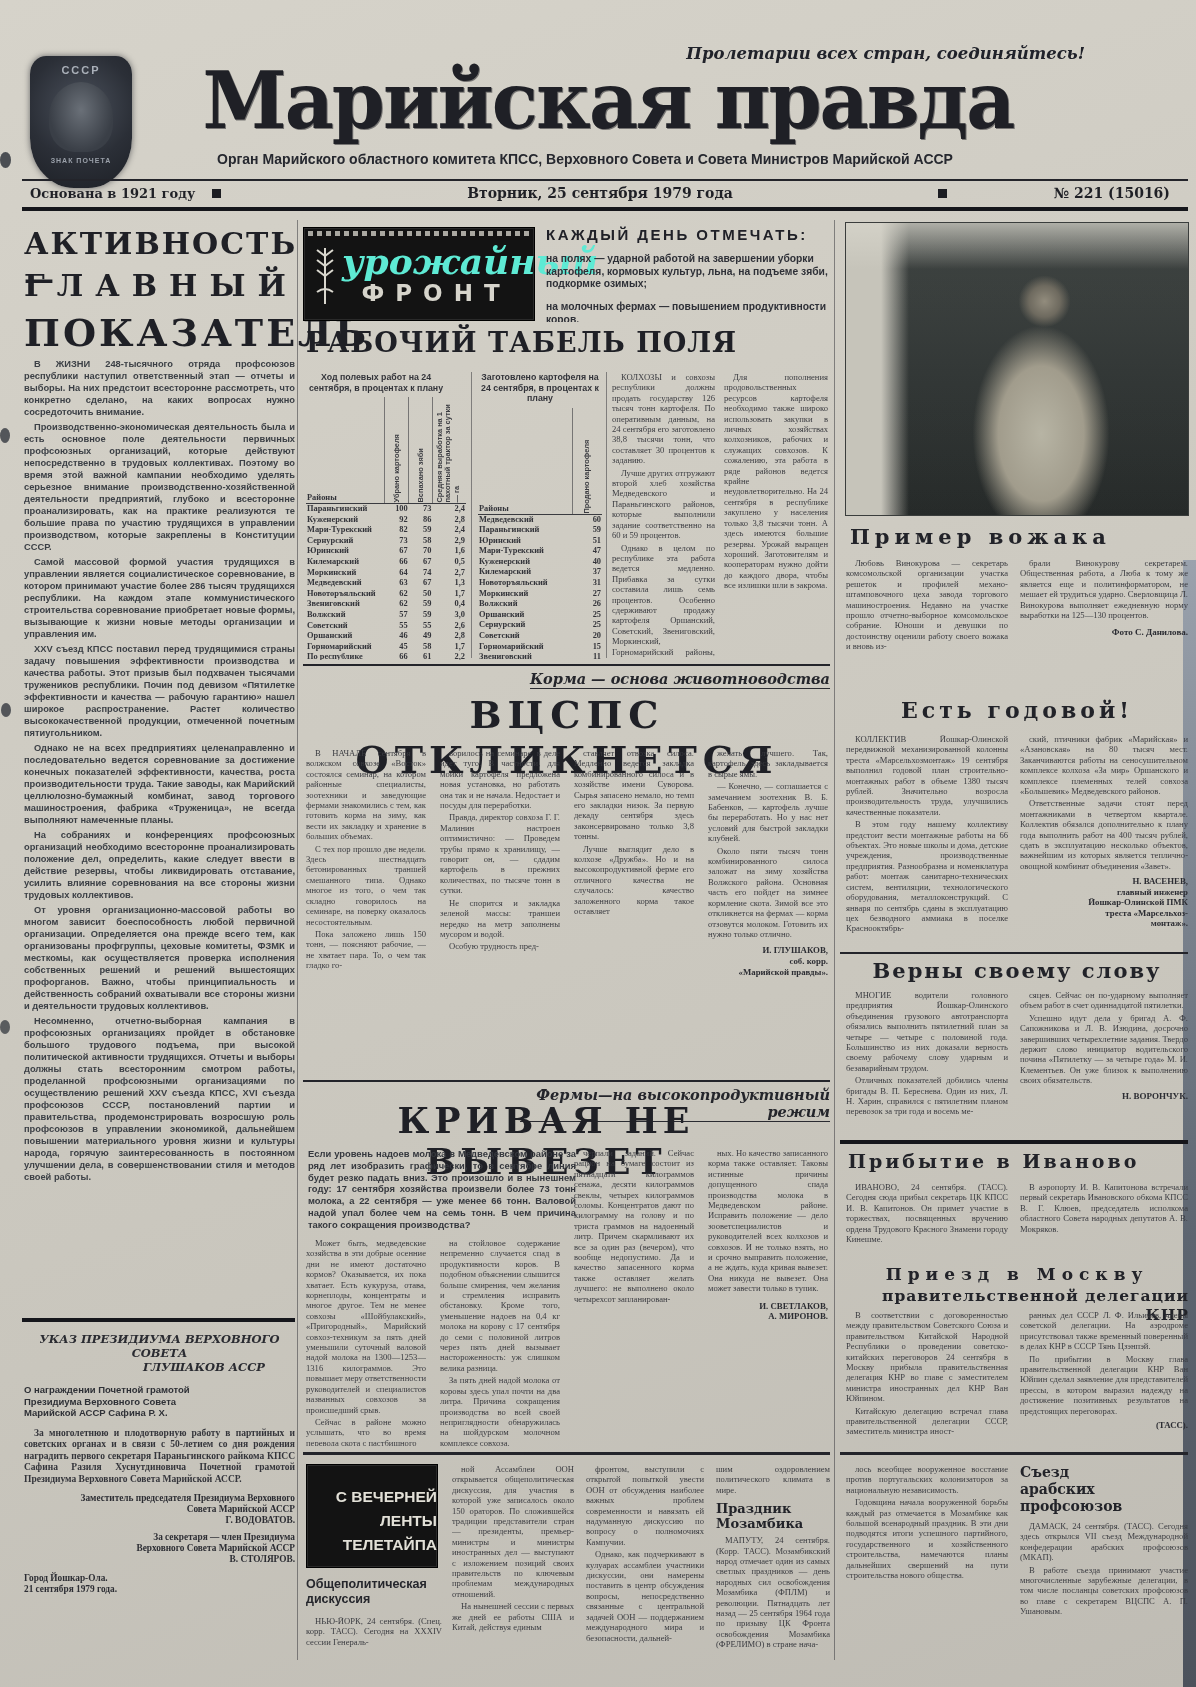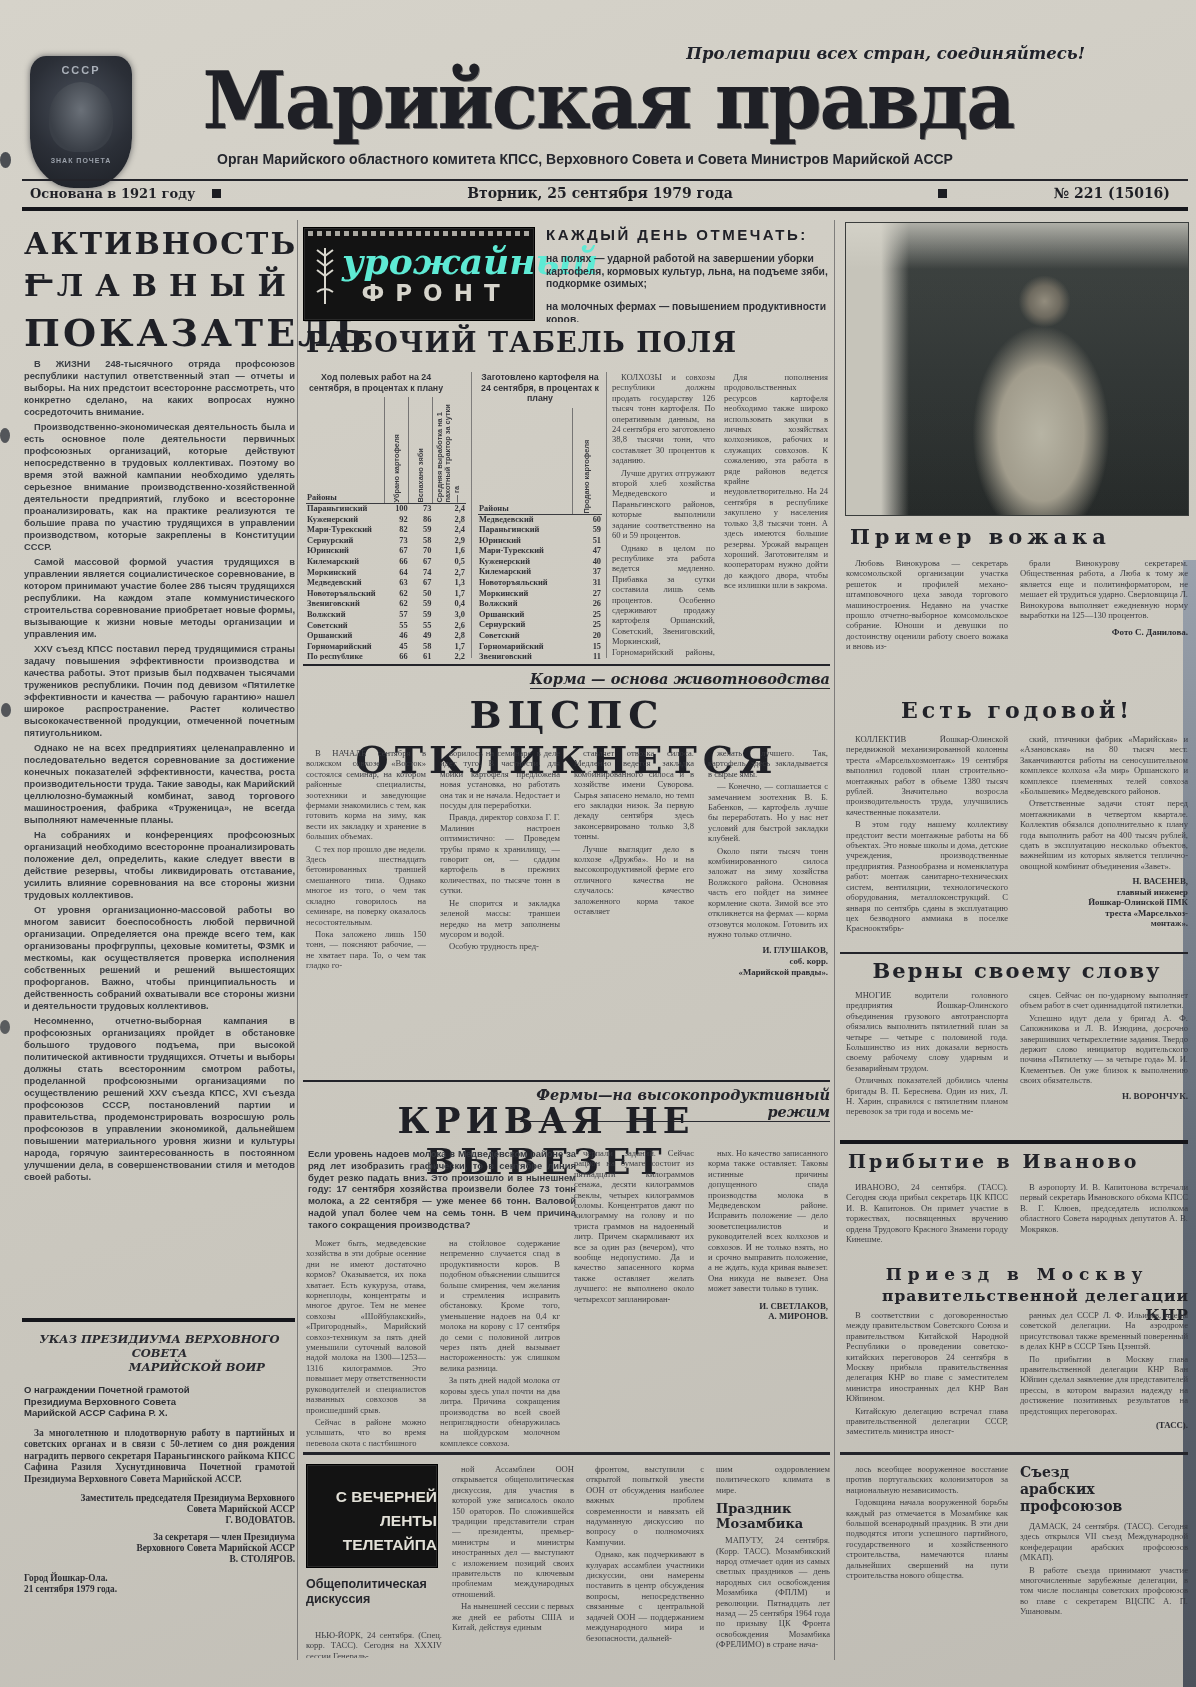--- a/index.html
+++ b/index.html
@@ -79,21 +79,21 @@
       <p>Однако не на всех предприятиях целенаправленно и последовательно ведется соревнование за достижение конечных показателей эффективности, качества, роста производительности труда. Такие заводы, как Марийский целлюлозно-бумажный комбинат, завод торгового машиностроения, фабрика «Труженица», не всегда выполняют намеченные планы.</p>
       <p>На собраниях и конференциях профсоюзных организаций необходимо всесторонне проанализировать положение дел, определить, какие следует ввести в действие резервы, чтобы ликвидировать отставание, усилить влияние соревнования на все стороны жизни трудовых коллективов.</p>
       <p>От уровня организационно-массовой работы во многом зависит боеспособность любой первичной организации. Определяется она прежде всего тем, как организованы профгруппы, цеховые комитеты, ФЗМК и месткомы, как осуществляется проверка исполнения собственных решений и решений вышестоящих профорганов. Важно, чтобы принципиальность и действенность собраний охватывали все стороны жизни и деятельности трудовых коллективов.</p>
       <p>Несомненно, отчетно-выборная кампания в профсоюзных организациях пройдет в обстановке большого трудового подъема, при высокой политической активности трудящихся. Отчеты и выборы должны стать всесторонним смотром работы, проделанной профсоюзными организациями по осуществлению решений XXV съезда КПСС, XVI съезда профсоюзов СССР, постановлений партии и правительства, продемонстрировать возросшую роль профсоюзов в управлении экономикой, дальнейшем повышении материального уровня жизни и культуры народа, горячую заинтересованность в постоянном улучшении дела, в совершенствовании стиля и методов своей работы.</p>
     </div>
 
   <div class="abs rule" style="left:22px;top:1318px;width:273px;height:4px;background:#15161b;"></div>
 
   <div class="abs" style="left:24px;top:1332px;width:271px;height:300px;overflow:hidden;">
     <div style="text-align:center;font-family:'DejaVu Serif',serif;font-style:italic;font-weight:bold;font-size:11.5px;color:#2a2b31;">УКАЗ ПРЕЗИДИУМА ВЕРХОВНОГО СОВЕТА</div>
-    <div style="text-align:right;padding-right:30px;font-family:'DejaVu Serif',serif;font-style:italic;font-weight:bold;font-size:11.5px;color:#2a2b31;">МАРИЙСКОЙ ВОИР</div>
+    <div style="text-align:right;padding-right:30px;font-family:'DejaVu Serif',serif;font-style:italic;font-weight:bold;font-size:11.5px;color:#2a2b31;">ГЛУШАКОВ АССР</div>
     <div style="margin-top:10px;width:200px;font-family:'Liberation Sans',sans-serif;font-weight:bold;font-size:9.5px;line-height:11.5px;color:#2e3036;">О награждении Почетной грамотой Президиума Верховного Совета Марийской АССР Сафина Р. Х.</div>
     <div style="margin-top:9px;font-size:9.5px;line-height:11.6px;font-weight:600;text-align:justify;text-indent:10px;color:#34353b;">За многолетнюю и плодотворную работу в партийных и советских органах и в связи с 50-летием со дня рождения наградить первого секретаря Параньгинского райкома КПСС Сафина Разиля Хуснутдиновича Почетной грамотой Президиума Верховного Совета Марийской АССР.</div>
     <div class="sig" style="margin-top:8px;font-size:9.3px;line-height:11px;">
         <div>Заместитель председателя Президиума Верховного</div>
         <div>Совета Марийской АССР</div>
         <div>Г. ВОДОВАТОВ.</div>
       </div>
     <div class="sig" style="margin-top:6px;font-size:9.3px;line-height:11px;">
         <div>За секретаря — член Президиума</div>
         <div>Верховного Совета Марийской АССР</div>
@@ -389,21 +389,21 @@
 
   <div class="abs rule" style="left:303px;top:1452px;width:527px;height:3px;"></div>
 
   <div class="abs" style="left:306px;top:1464px;width:136px;height:194px;overflow:hidden;">
     <div class="blackbox" style="width:130px;height:82px;text-align:right;font-family:'Liberation Sans',sans-serif;font-weight:bold;font-size:15.5px;line-height:24px;color:#e2e0d7;padding-top:20px;">
         <div>С ВЕЧЕРНЕЙ</div>
         <div>ЛЕНТЫ</div>
         <div>ТЕЛЕТАЙПА</div>
       </div>
     <div style="margin-top:9px;font-family:'Liberation Sans',sans-serif;font-weight:bold;font-size:12.5px;line-height:15px;color:#252press;color:#25262c;">Общеполитическая дискуссия</div>
-    <div class="bodytext" style="margin-top:23px;">
+    <div class="bodytext" style="margin-top:9px;">
         <p>НЬЮ-ЙОРК, 24 сентября. (Спец. корр. ТАСС). Сегодня на XXXIV сессии Генераль-</p>
       </div>
   </div>
   <div class="abs bodytext col" style="left:452px;top:1464px;width:122px;height:194px;">
       <p>ной Ассамблеи ООН открывается общеполитическая дискуссия, для участия в которой уже записалось около 150 ораторов. По сложившейся традиции представители стран — президенты, премьер-министры и министры иностранных дел — выступают с изложением позиций своих правительств по ключевым проблемам международных отношений.</p>
       <p>На нынешней сессии с первых же дней ее работы США и Китай, действуя единым</p>
     </div>
   <div class="abs bodytext col" style="left:586px;top:1464px;width:118px;height:194px;">
       <p>фронтом, выступили с открытой попыткой увести ООН от обсуждения наиболее важных проблем современности и навязать ей надуманную дискуссию по вопросу о полномочиях Кампучии.</p>
       <p>Однако, как подчеркивают в кулуарах ассамблеи участники дискуссии, они намерены поставить в центр обсуждения вопросы, непосредственно связанные с центральной задачей ООН — поддержанием международного мира и безопасности, дальней-</p>

